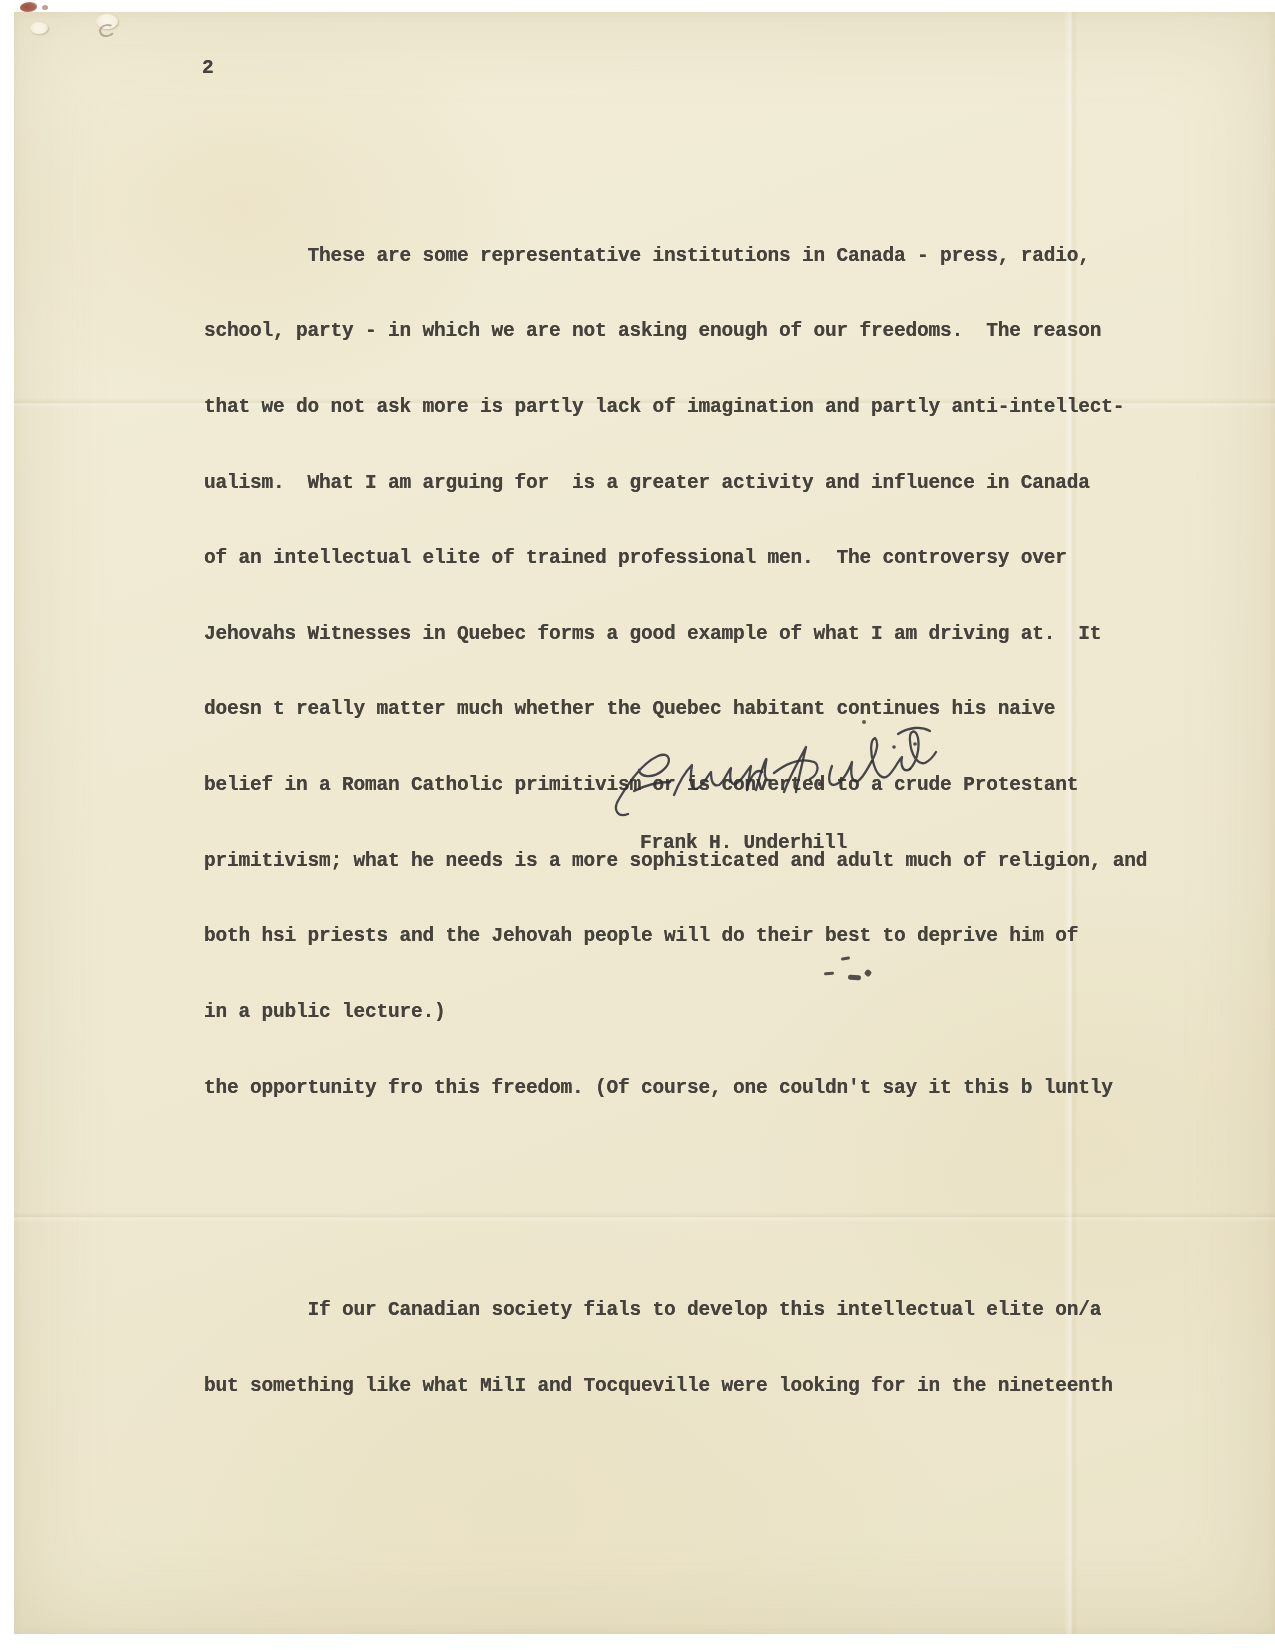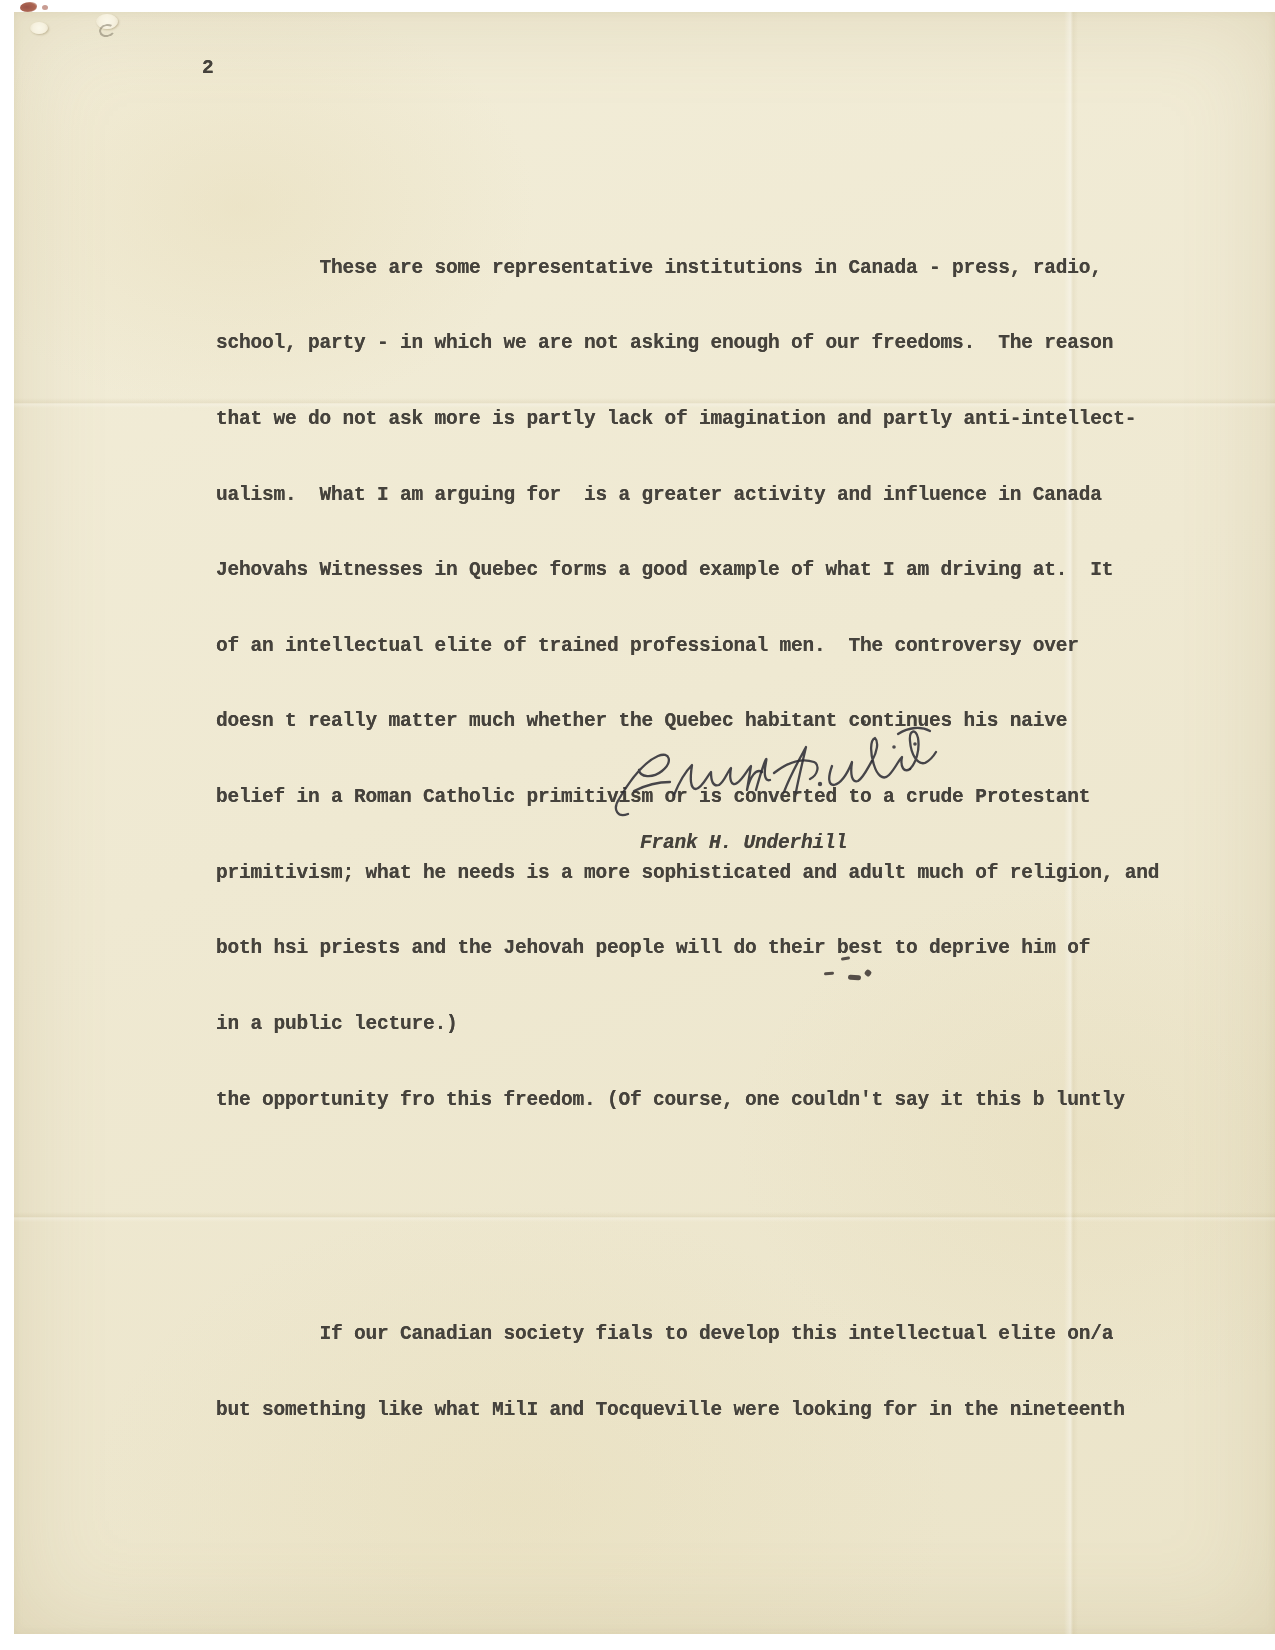--- a/index.html
+++ b/index.html
@@ -33,24 +33,24 @@
     color:#45423c;
     font-weight:700;
     font-size:19.5px;
     line-height:25.2px;
     letter-spacing:-0.2px;
     white-space:pre;
     text-shadow:0 0 0.6px rgba(64,60,54,0.85);
   }
   #pagenum{left:202px;top:56px;}
   #textbody{left:200px;top:139px;width:1000px;}
-  .para{margin:16px;}
+  .para{margin:4px;}
   .para.p2{margin-top:42px;}
 
-  #typedname{left:640px;top:831px;font-style:italic;}
+  #typedname{left:640px;top:831px;}
 
   
   .sig{position:absolute;left:598px;top:716px;width:344px;height:118px;}
   .sig path{stroke:#2f2e36;stroke-width:2.3;fill:none;stroke-linecap:round;stroke-linejoin:round;opacity:0.88;}
   .sig circle{fill:#2f2e36;opacity:0.85;}
 
   
   .stain-red{position:absolute;left:20px;top:2px;width:17px;height:10px;border-radius:60% 40% 55% 45%;
     background:radial-gradient(ellipse at 40% 50%, #8f4034 0%, #a3553f 60%, rgba(163,85,63,0) 100%);opacity:0.9;}
   .stain-red2{position:absolute;left:42px;top:5px;width:6px;height:5px;border-radius:50%;
@@ -86,22 +86,22 @@
   <div class="pencil-arc"></div>
 
   <div id="pagenum" class="typewriter">2</div>
 
   <div id="textbody" class="typewriter">
     <div class="para p1">
       <div class="line">         These are some representative institutions in Canada - press, radio,</div>
       <div class="line">school, party - in which we are not asking enough of our freedoms.  The reason</div>
       <div class="line">that we do not ask more is partly lack of imagination and partly anti-intellect-</div>
       <div class="line">ualism.  What I am arguing for  is a greater activity and influence in Canada</div>
+      <div class="line">of an intellectual elite of trained professional men.  The controversy over</div>
       <div class="line">Jehovahs Witnesses in Quebec forms a good example of what I am driving at.  It</div>
-      <div class="line">of an intellectual elite of trained professional men.  The controversy over</div>
       <div class="line">doesn t really matter much whether the Quebec habitant continues his naive</div>
       <div class="line">belief in a Roman Catholic primitivism or is converted to a crude Protestant</div>
       <div class="line">primitivism; what he needs is a more sophisticated and adult much of religion, and</div>
       <div class="line">both hsi priests and the Jehovah people will do their best to deprive him of</div>
       <div class="line">in a public lecture.)</div>
       <div class="line">the opportunity fro this freedom. (Of course, one couldn't say it this b luntly</div>
     </div>
     <div class="para p2">
       <div class="line">         If our Canadian society fials to develop this intellectual elite on/a</div>
       <div class="line">but something like what MilI and Tocqueville were looking for in the nineteenth</div>

